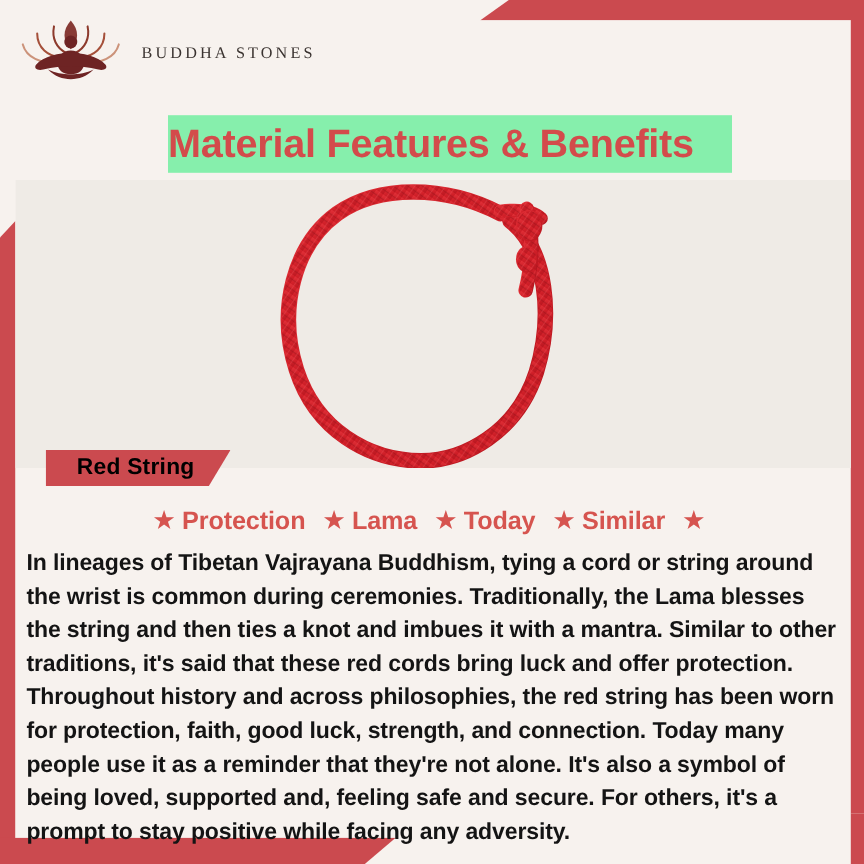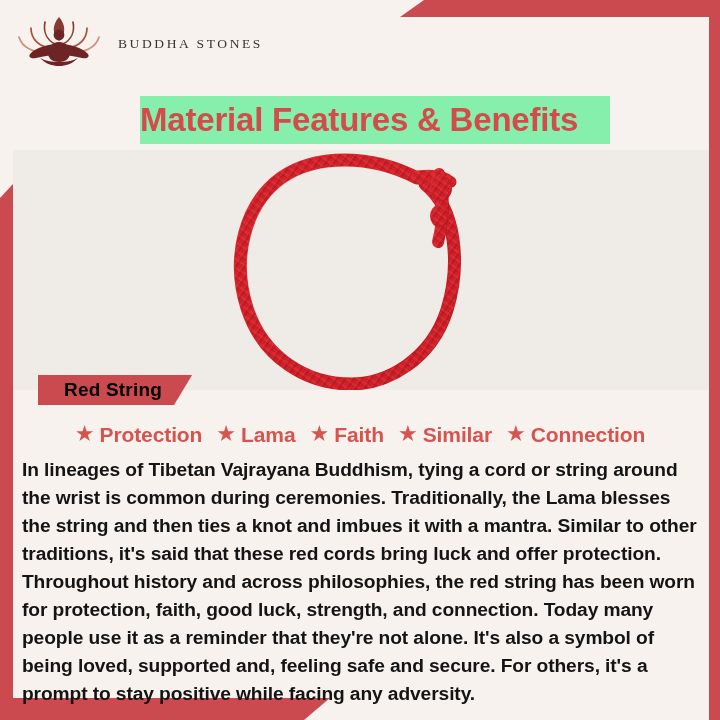--- a/index.html
+++ b/index.html
@@ -193,27 +193,26 @@
     <span class="benefit">
       <span class="star">★</span>
       <span class="btxt">Protection</span>
     </span>
     <span class="benefit">
       <span class="star">★</span>
       <span class="btxt">Lama</span>
     </span>
     <span class="benefit">
       <span class="star">★</span>
-      <span class="btxt">Faith</span>
+      <span class="btxt">Today</span>
     </span>
     <span class="benefit">
       <span class="star">★</span>
       <span class="btxt">Similar</span>
     </span>
     <span class="benefit">
       <span class="star">★</span>
-      <span class="btxt">Connection</span>
     </span>
   </div>
 
   <div class="copy">In lineages of Tibetan Vajrayana Buddhism, tying a cord or string around the wrist is common during ceremonies. Traditionally, the Lama blesses the string and then ties a knot and imbues it with a mantra. Similar to other traditions, it's said that these red cords bring luck and offer protection. Throughout history and across philosophies, the red string has been worn for protection, faith, good luck, strength, and connection. Today many people use it as a reminder that they're not alone. It's also a symbol of being loved, supported and, feeling safe and secure. For others, it's a prompt to stay positive while facing any adversity.</div>
 
 </div>
 
 </body></html>

